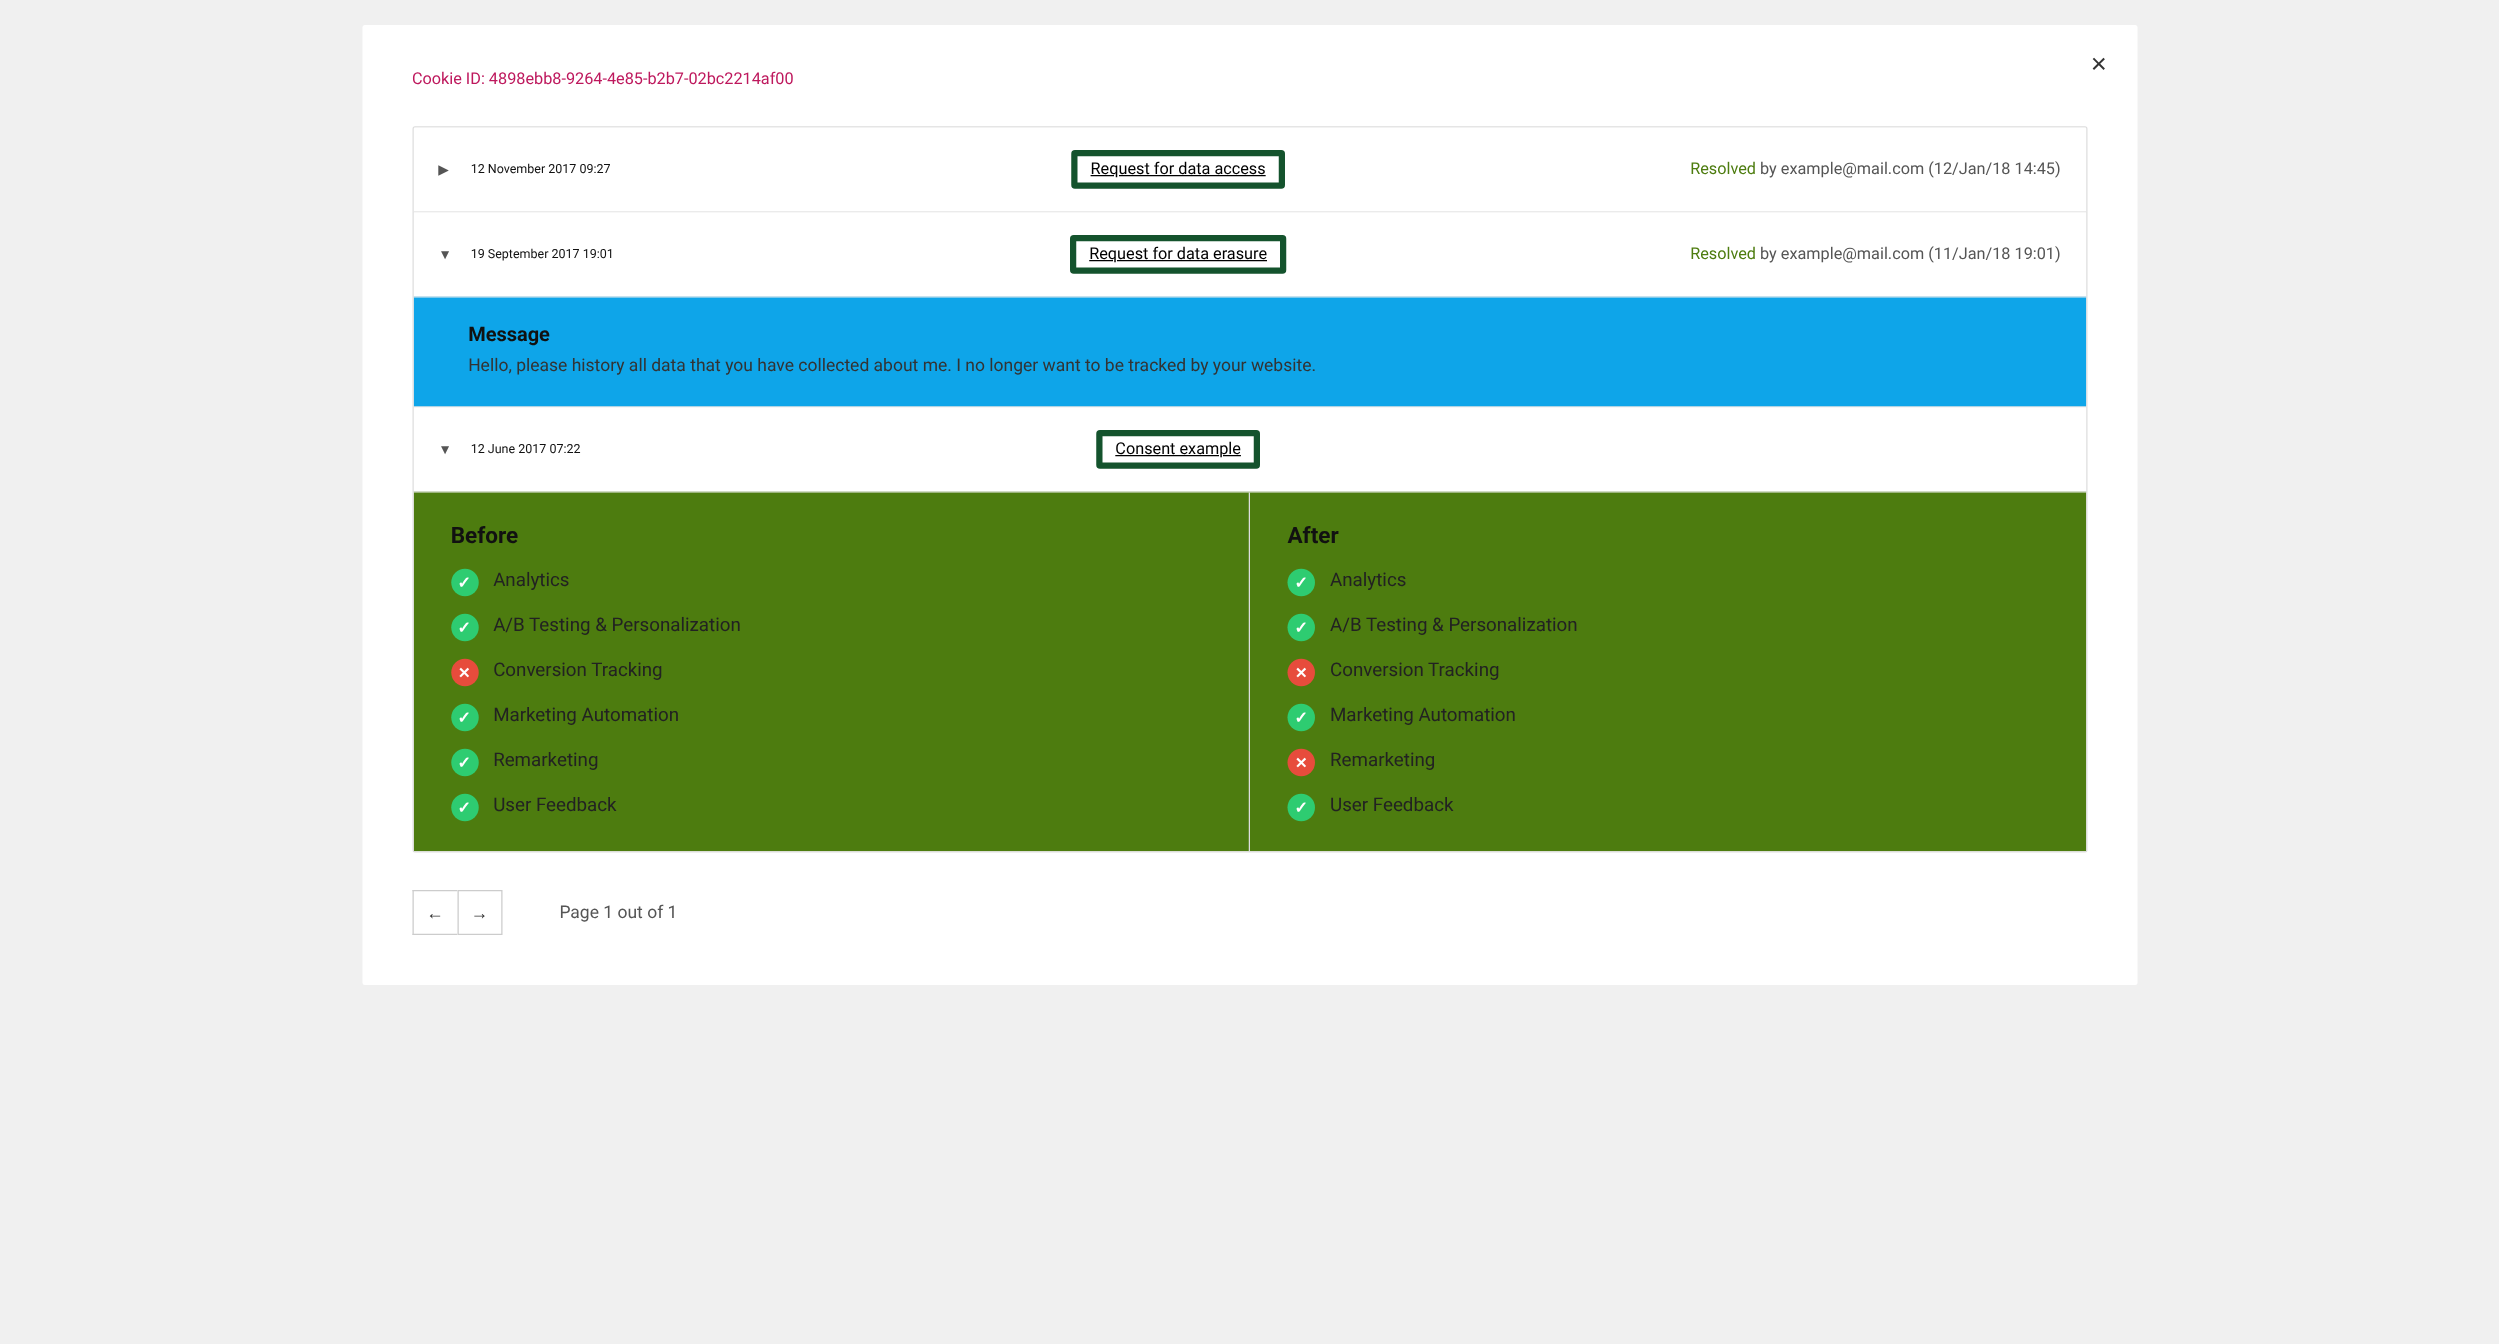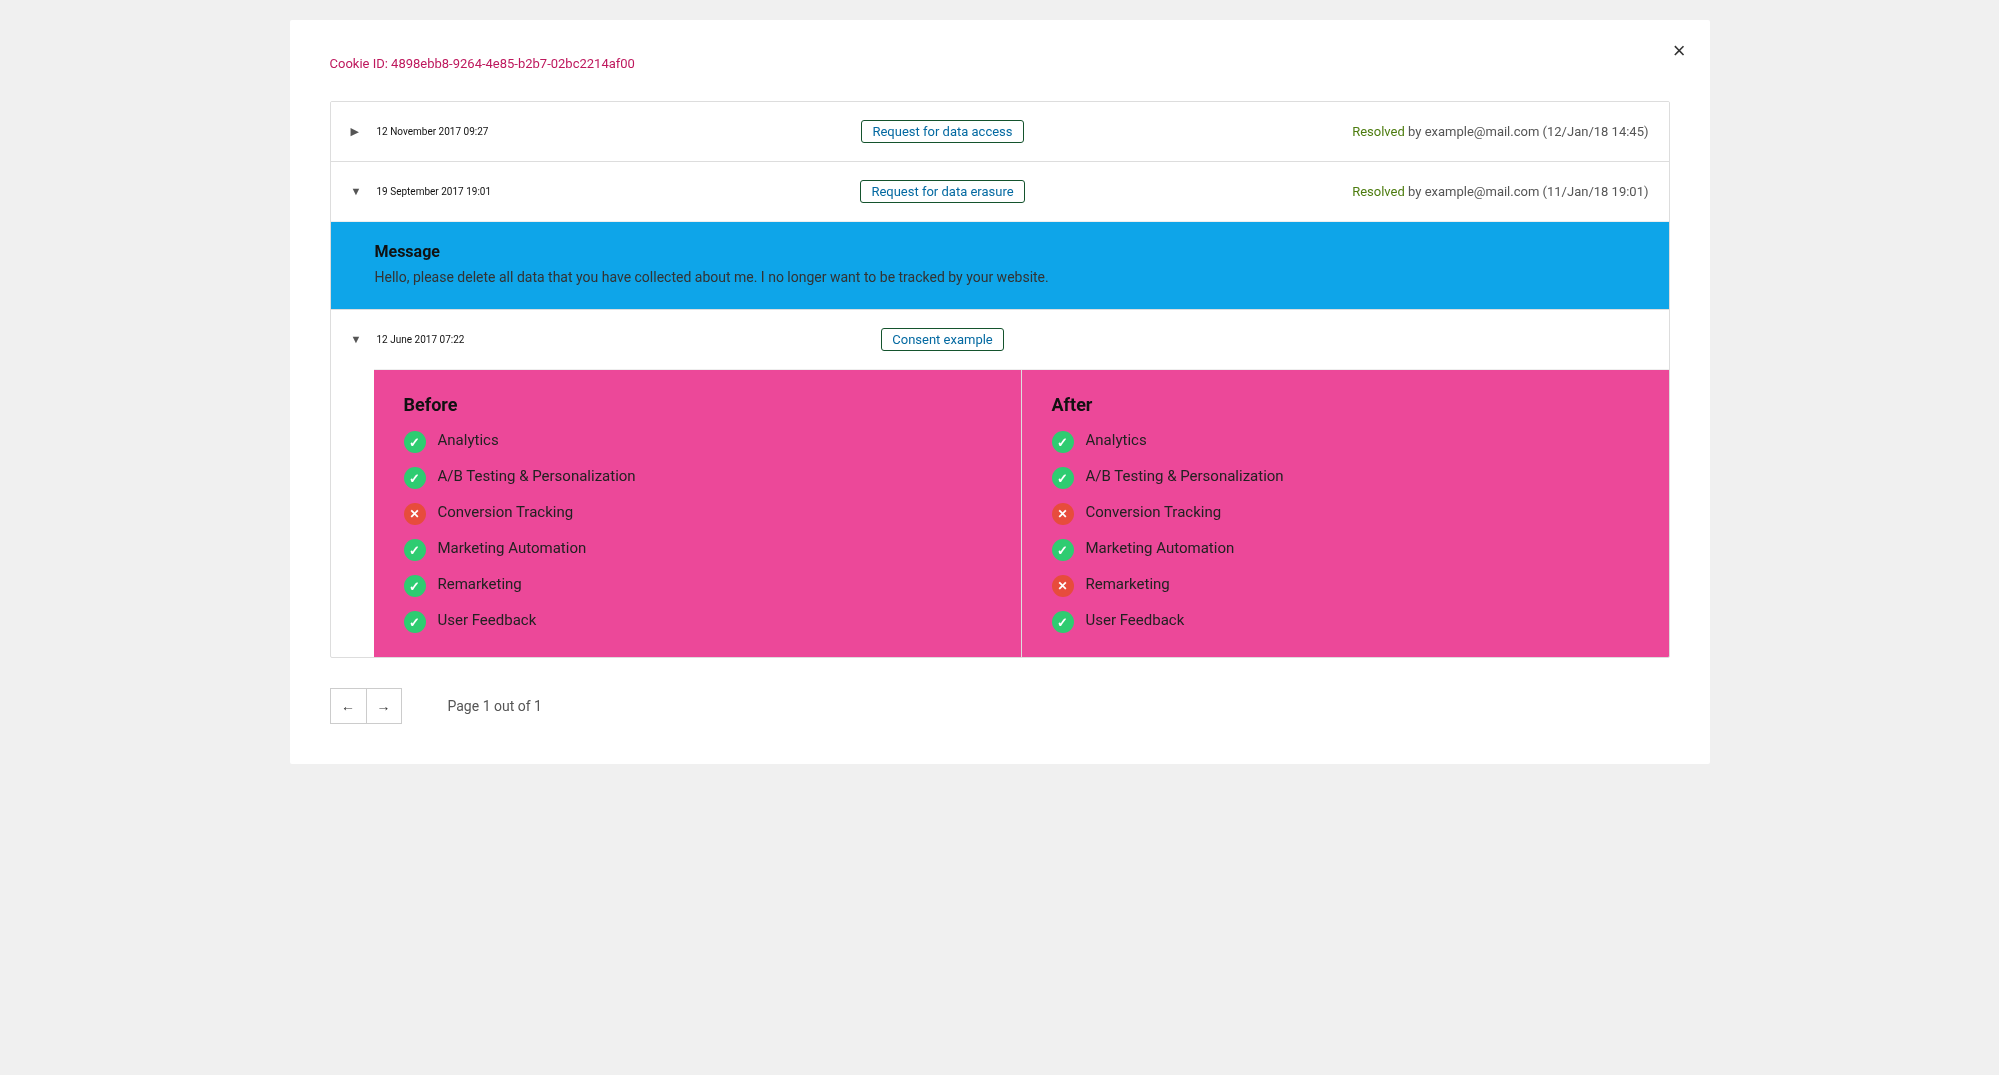--- a/index.html
+++ b/index.html
@@ -73,25 +73,26 @@
       font-weight: 400;
       color: #111;
       flex: 0 0 260px;
     }
     .record-badge {
       flex: 1;
       text-align: center;
     }
     .badge {
       display: inline-block;
-      border: 1px solid #14532d;
+      border: 5px solid #14532d;
       border-radius: 3px;
       padding: 3px 10px;
       font-size: 13px;
-      color: #0369a1;
+      color: #000000;
+      text-decoration: underline;
     }
     .record-status {
       flex: 0 0 400px;
       text-align: right;
       font-size: 13px;
       color: #555;
     }
     .status-resolved {
       color: #4d7c0f;
       font-weight: 400;
@@ -106,23 +107,22 @@
       font-size: 16px;
       font-weight: 700;
       color: #111;
       margin-bottom: 8px;
     }
     .message-text {
       font-size: 14px;
       color: #333;
     }
     .consent-change-expanded {
-      background: #ec4899;
+      background: #4d7c0f;
       border-top: 1px solid #eee;
-      margin-left: 43px;
     }
     .consent-columns {
       display: flex;
     }
     .consent-col {
       flex: 1;
       padding: 24px 30px;
       border-right: 1px solid #ddd;
     }
     .consent-col:last-child {
@@ -232,21 +232,21 @@
         <span class="record-date">19 September 2017 19:01</span>
         <span class="record-badge">
           <span class="badge">Request for data erasure</span>
         </span>
         <span class="record-status">
           <span class="status-resolved">Resolved</span><span> by example@mail.com (11/Jan/18 19:01)</span>
         </span>
       </div>
       <div class="record-expanded">
         <div class="message-label">Message</div>
-        <div class="message-text">Hello, please delete all data that you have collected about me. I no longer want to be tracked by your website.</div>
+        <div class="message-text">Hello, please history all data that you have collected about me. I no longer want to be tracked by your website.</div>
       </div>
     </div>
 
     <div class="record-row">
       <div class="record-header">
         <span class="chevron">▼</span>
         <span class="record-date">12 June 2017 07:22</span>
         <span class="record-badge">
           <span class="badge">Consent example</span>
         </span>

